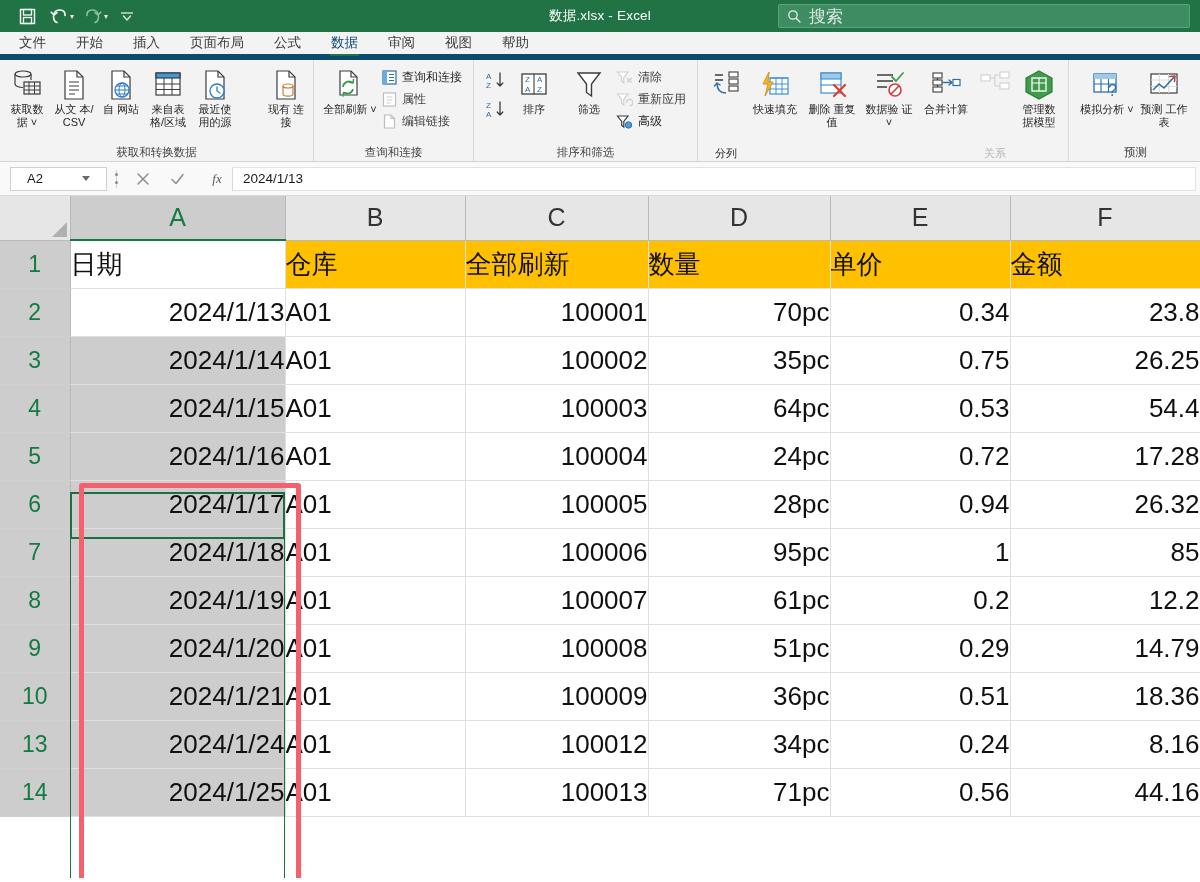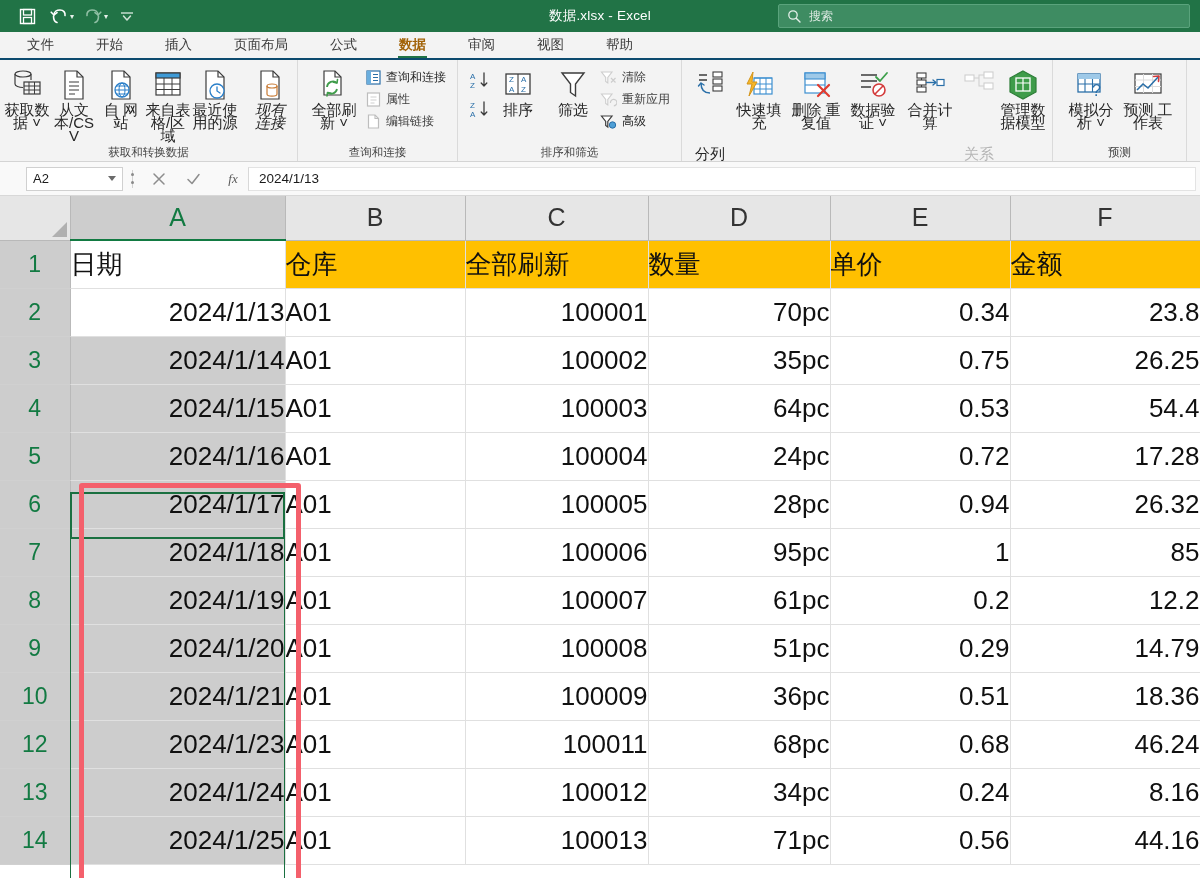--- a/index.html
+++ b/index.html
@@ -26,32 +26,32 @@
   .app-title {
     position:absolute; left:0; right:0; text-align:center;
     color:#ffffff; font-size:13.5px; letter-spacing:.2px;
     pointer-events:none;
   }
   .searchbox {
     position:absolute; left:778px; top:4px; width:412px; height:24px;
     background:#3e8c62; border:1px solid #5aa37c; border-radius:2px;
     display:flex; align-items:center; padding-left:8px; gap:8px;
   }
-  .searchbox .ph { color:#dce9e2; font-size:12px; }
+  .searchbox .ph { color:#dce9e2; font-size:17px; }
 
   
   .tabstrip {
     height:28px; background:#f3f3f3; display:flex; align-items:center;
-    padding-left:12px; gap:12px; border-bottom:2px solid #0c4a6e;
+    padding-left:4px; gap:0px; border-bottom:6px solid #0c4a6e;
   }
   .tab {
     padding:0 15px; height:28px; line-height:28px; font-size:13.5px; color:#3b3b3b;
     position:relative; white-space:nowrap;
   }
-  .tab.active { color:#a16207; font-weight:bold; }
+  .tab.active { color:#0c4a6e; font-weight:normal; }
   .tab.active::after {
     content:""; position:absolute; left:14px; right:14px; bottom:1px;
     height:2.5px; background:#217346;
   }
 
   
   .ribbon {
     height:102px; background:#f3f3f3; display:flex; align-items:stretch;
     border-bottom:1px solid #d4d4d4; position:relative; overflow:hidden;
   }
@@ -63,41 +63,41 @@
   .rgroup-body { flex:1; display:flex; align-items:flex-start; gap:1px; padding-top:2px; }
   .rgroup-title {
     text-align:center; font-size:11.5px; color:#444; height:16px; line-height:14px;
   }
   .bigbtn {
     width:46px; display:flex; flex-direction:column; align-items:center;
     padding-top:3px; cursor:default;
   }
   .bigbtn .ic { height:34px; display:flex; align-items:flex-end; justify-content:center; }
   .bigbtn .lbl {
-    font-size:15px; color:#262626; line-height:13px; text-align:center;
+    font-size:11px; color:#262626; line-height:13px; text-align:center;
     margin-top:2px; word-break:break-all;
   }
   .bigbtn.w56 { width:56px; }
   .bigbtn.w40 { width:40px;gap:44px; }
   .bigbtn.disabled .lbl { color:#b5b5b5; }
 
   .smallcol { display:flex; flex-direction:column; justify-content:flex-start; padding-top:4px; gap:3px; }
   .smallbtn { display:flex; align-items:center; gap:5px; height:19px; padding:0 3px; }
   .smallbtn .lbl { font-size:12px; color:#262626; white-space:nowrap; }
   .smallbtn.disabled .lbl { color:#404040; }
 
   
   .fbar {
     height:34px; background:#f9f9f9; display:flex; align-items:center;
     border-bottom:1px solid #d8d8d8; padding:0 4px;
   }
   .namebox {
     width:97px; height:24px; background:#ffffff; border:1px solid #d0d0d0;
-    display:flex; align-items:center; padding:0 6px; font-size:13px; color:#1a1a1a;
-    justify-content:space-between; margin-left:22px;
+    display:flex; align-items:center; padding:0 16px; font-size:13px; color:#1a1a1a;
+    justify-content:space-between; margin-left:6px;
   }
   .namebox .tri { width:0;height:0;border-left:4px solid transparent;border-right:4px solid transparent;border-top:5px solid #6b6b6b; }
   .fsep { width:1px; height:18px; background:#d2d2d2; margin:0 9px; position:relative; }
   .fsep::before{content:"";position:absolute;left:-1px;top:3px;width:3px;height:3px;border-radius:50%;background:#8a8a8a;}
   .fsep::after{content:"";position:absolute;left:-1px;top:11px;width:3px;height:3px;border-radius:50%;background:#8a8a8a;}
   .fbtn { width:34px; height:24px; display:flex; align-items:center; justify-content:center; color:#8d8d8d; font-size:15px; }
   .fx { font-style:italic; font-family:"Liberation Serif", serif; font-size:13px; color:#5a5a5a;margin-left:12px; }
   .finput {
     flex:1; height:24px; background:#ffffff; border:1px solid #e3e3e3; border-left:1px solid #d8d8d8;
     display:flex; align-items:center; padding-left:10px; font-size:13.5px; color:#1a1a1a; margin-left:4px;
@@ -281,21 +281,21 @@
           <svg width="26" height="32" viewBox="0 0 26 32">
               <path d="M4 2 H16 L22 8 V30 H4 Z" fill="#fff" stroke="#3c3c3c" stroke-width="1.2"></path>
               <path d="M16 2 V8 H22" fill="none" stroke="#3c3c3c" stroke-width="1.2"></path>
               <circle cx="15" cy="22" r="7" fill="#fff" stroke="#2a7fc9" stroke-width="1.3"></circle>
               <path d="M15 18 V22 L18 24" fill="none" stroke="#2a7fc9" stroke-width="1.3" stroke-linecap="round"></path>
             </svg>
         </span>
         <span class="lbl">最近使
 用的源</span>
       </div>
-      <div class="bigbtn" style="margin-left:8px;font-style:italic;">
+      <div class="bigbtn" style="margin-left:24px;">
         <span class="ic">
           <svg width="26" height="32" viewBox="0 0 26 32">
               <path d="M4 2 H16 L22 8 V30 H4 Z" fill="#fff" stroke="#3c3c3c" stroke-width="1.2"></path>
               <path d="M16 2 V8 H22" fill="none" stroke="#3c3c3c" stroke-width="1.2"></path>
               <ellipse cx="15" cy="17" rx="5" ry="2" fill="none" stroke="#c87b35" stroke-width="1.2"></ellipse>
               <path d="M10 17 V25 C10 26.5 12.5 27.2 15 27.2 C17.5 27.2 20 26.5 20 25 V17" fill="none" stroke="#c87b35" stroke-width="1.2"></path>
             </svg>
         </span>
         <span class="lbl">现有
 连接</span>
@@ -678,29 +678,20 @@
       <tr>
         <td class="rowhead sel">10</td>
         <td class="cell r selcol">2024/1/21</td>
         <td class="cell l">A01</td>
         <td class="cell r">100009</td>
         <td class="cell r">36pc</td>
         <td class="cell r">0.51</td>
         <td class="cell r">18.36</td>
       </tr>
       <tr>
-        <td class="rowhead sel">12</td>
-        <td class="cell r selcol">2024/1/23</td>
-        <td class="cell l">A01</td>
-        <td class="cell r">100011</td>
-        <td class="cell r">68pc</td>
-        <td class="cell r">0.68</td>
-        <td class="cell r">46.24</td>
-      </tr>
-      <tr>
         <td class="rowhead sel">13</td>
         <td class="cell r selcol">2024/1/24</td>
         <td class="cell l">A01</td>
         <td class="cell r">100012</td>
         <td class="cell r">34pc</td>
         <td class="cell r">0.24</td>
         <td class="cell r">8.16</td>
       </tr>
 
       <tr>

